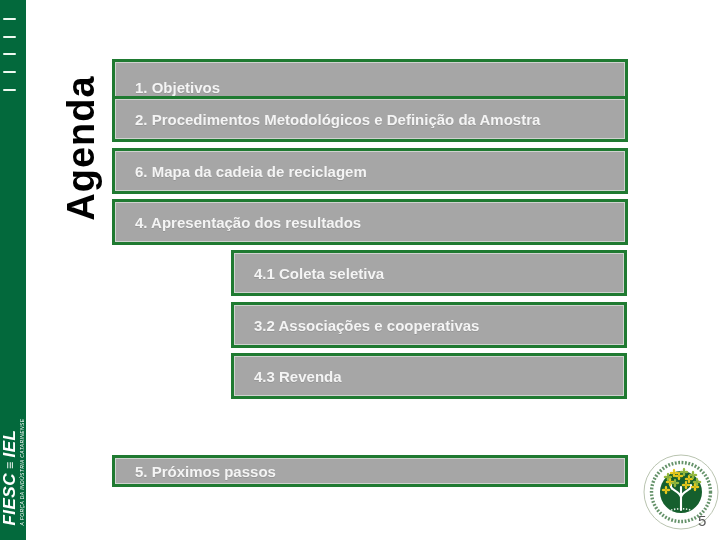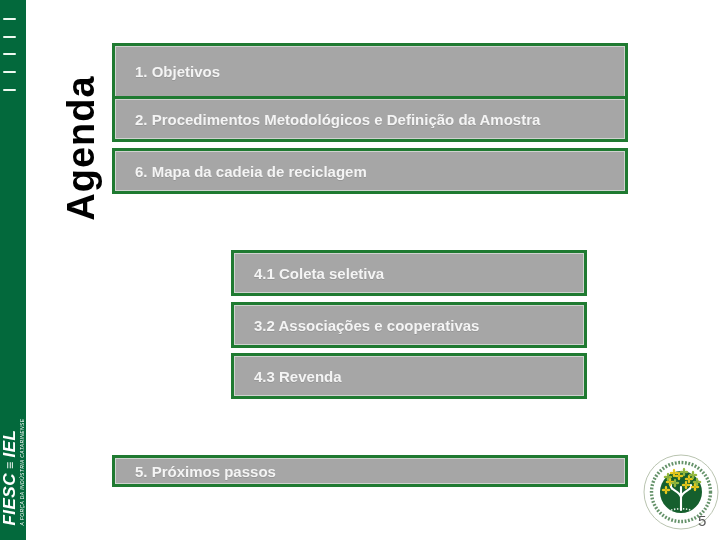--- a/index.html
+++ b/index.html
@@ -50,22 +50,22 @@
     position:absolute;box-sizing:border-box;height:46px;
     background:#a6a6a6;
     border:3px solid #1F7A31;
     box-shadow:inset 0 0 0 1px rgba(240,248,240,0.55);
     display:flex;align-items:center;
     padding-left:20px;
     color:#f4f4f4;font-weight:bold;font-size:15px;
     text-shadow:0 1px 0 rgba(120,120,120,0.35);
   }
   .box.main{left:112px;width:516px;}
-  .box.sub{left:231px;width:356px;}
-  .b1{top:43px;height:57px}
+  .box.sub{left:231px;width:396px;}
+  .b1{top:59px;height:57px}
   .b2{top:96px}
   .b3{top:148px}
   .b4{top:199px;left:110px}
   .b5{top:250px}
   .b6{top:302px}
   .b7{top:353px}
   .b8{top:404px}
   .b9{top:455px;height:32px}
 
   
@@ -102,20 +102,23 @@
   <div class="agenda-title">Agenda</div>
 
   <div class="box main b1">
     <span>1. Objetivos</span>
   </div>
   <div class="box main b2">
     <span>2. Procedimentos Metodológicos e Definição da Amostra</span>
   </div>
   <div class="box main b3">
     <span>6. Mapa da cadeia de reciclagem</span>
+  </div>
+  <div class="box main b4">
+    <span>4. Apresentação dos resultados</span>
   </div>
   <div class="box sub b5">
     <span>4.1 Coleta seletiva</span>
   </div>
   <div class="box sub b6">
     <span>3.2 Associações e cooperativas</span>
   </div>
   <div class="box sub b7">
     <span>4.3 Revenda</span>
   </div>

